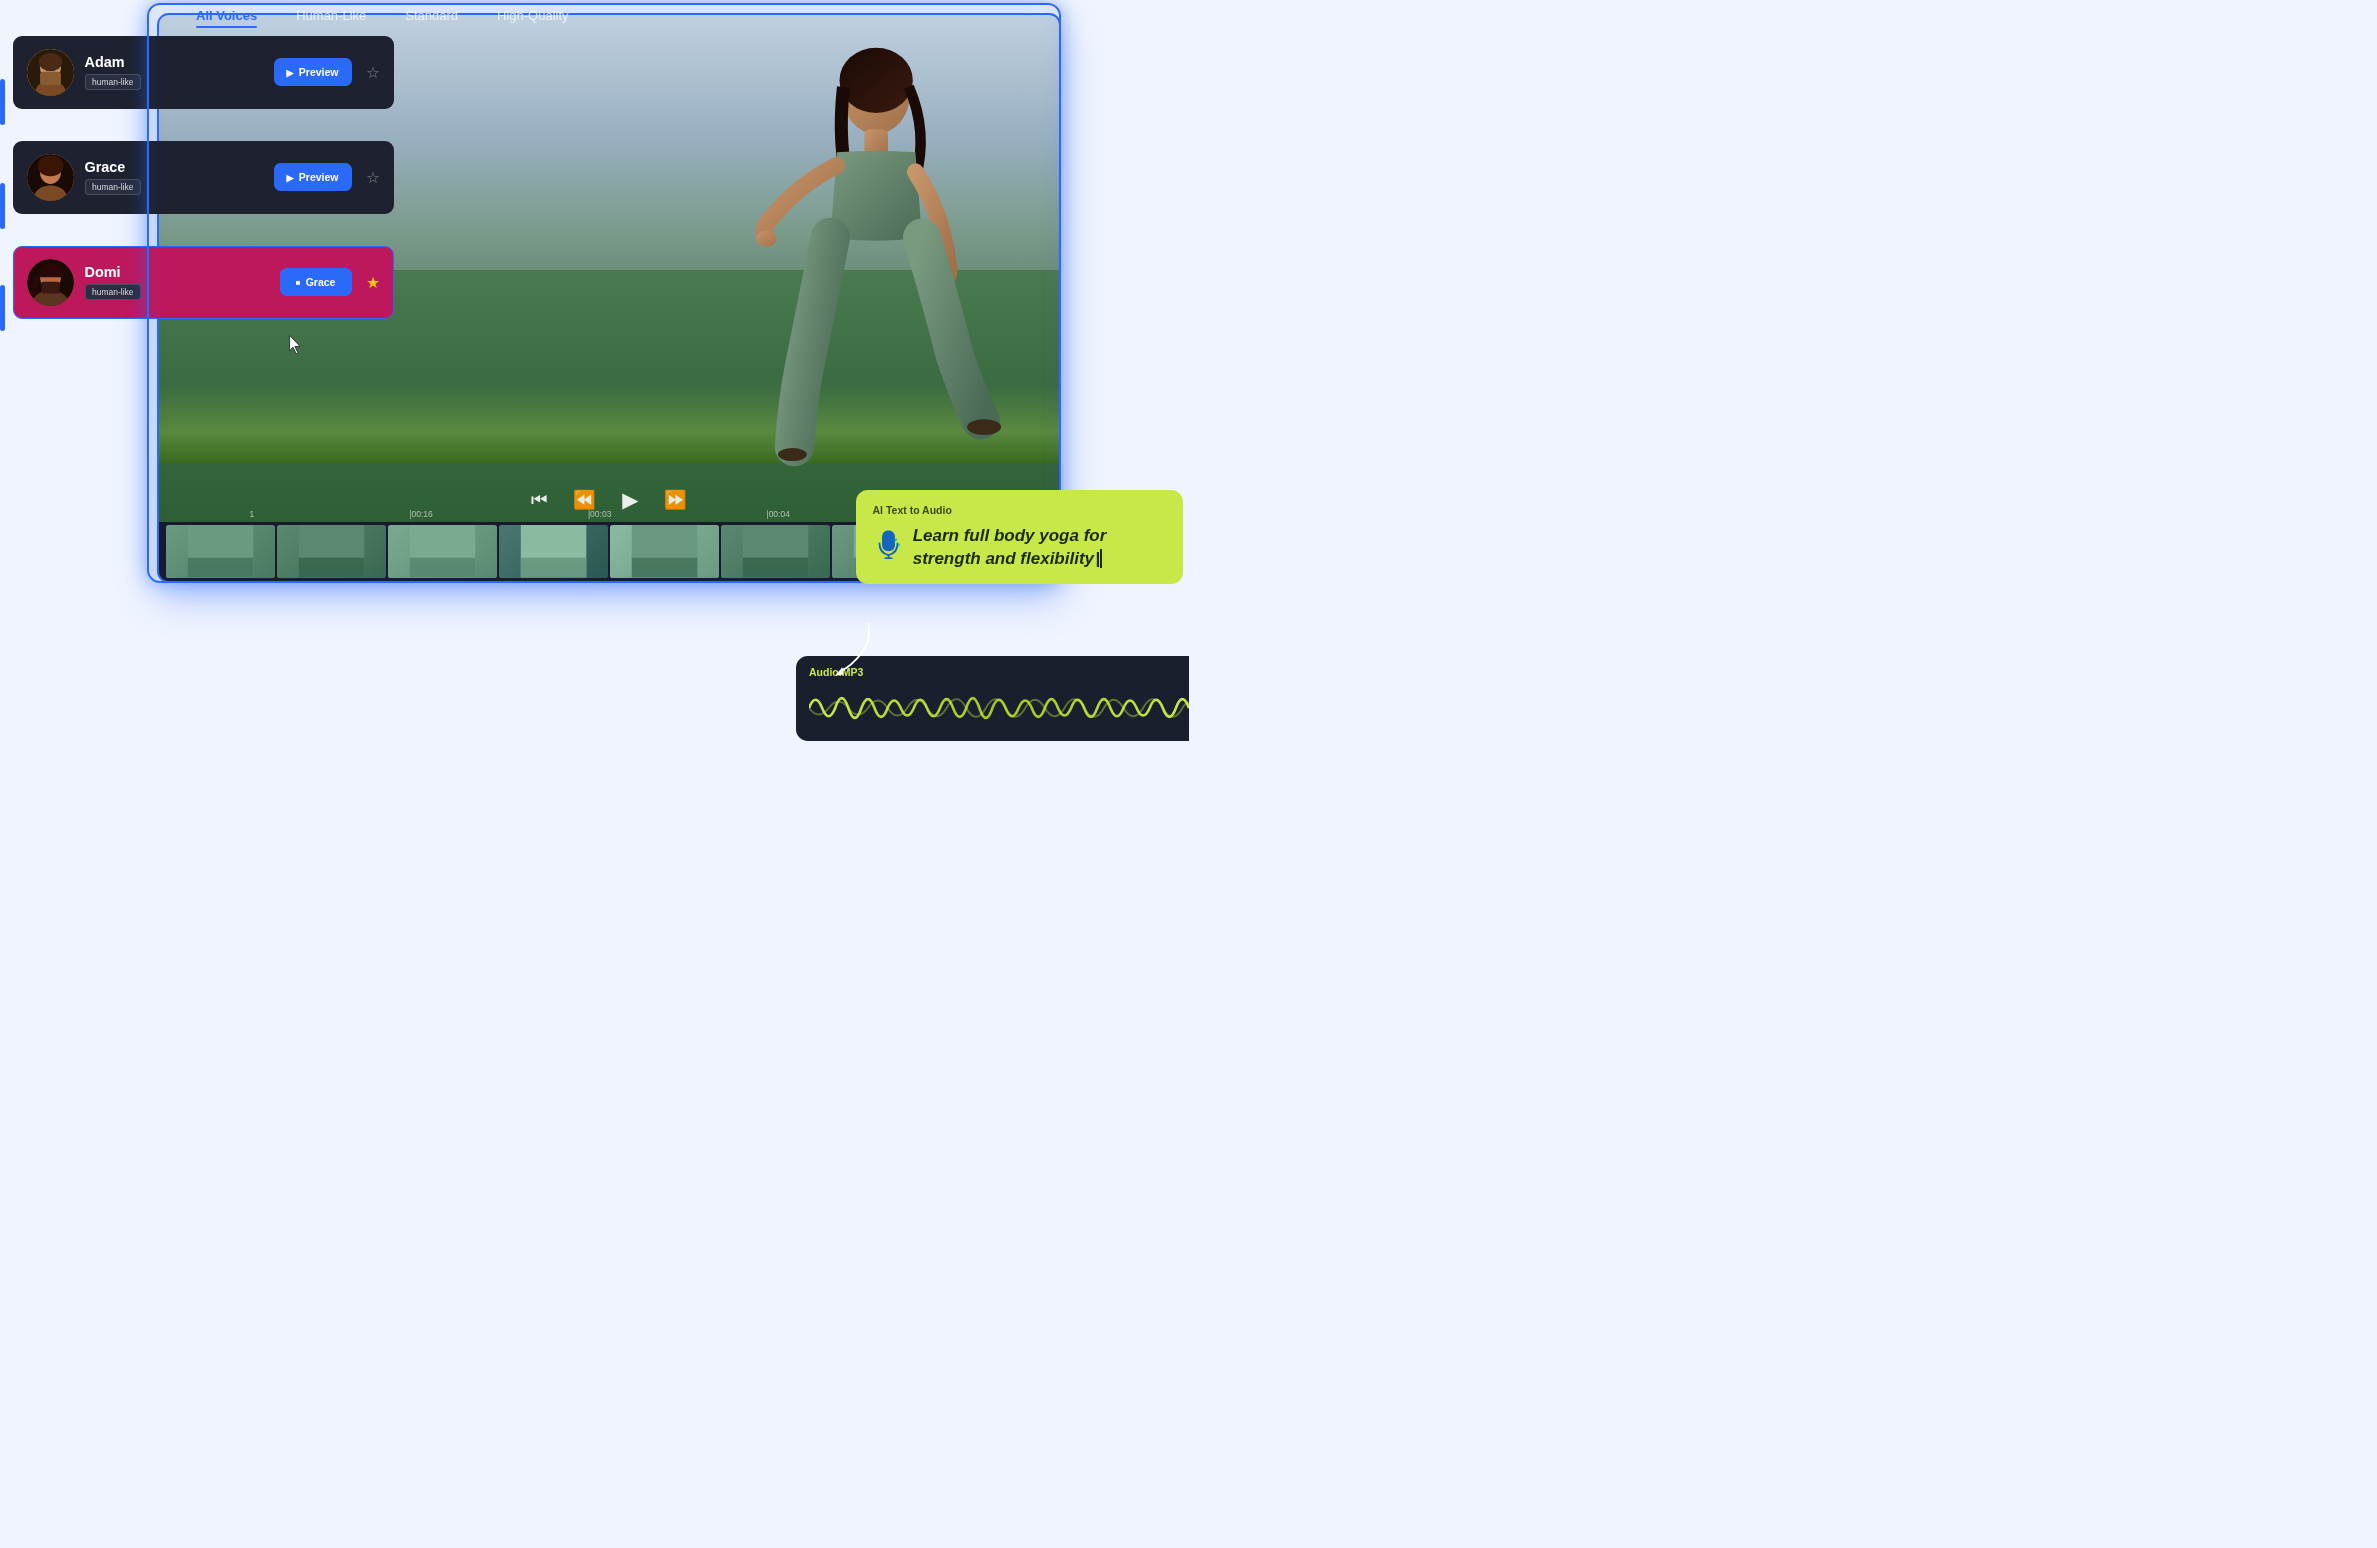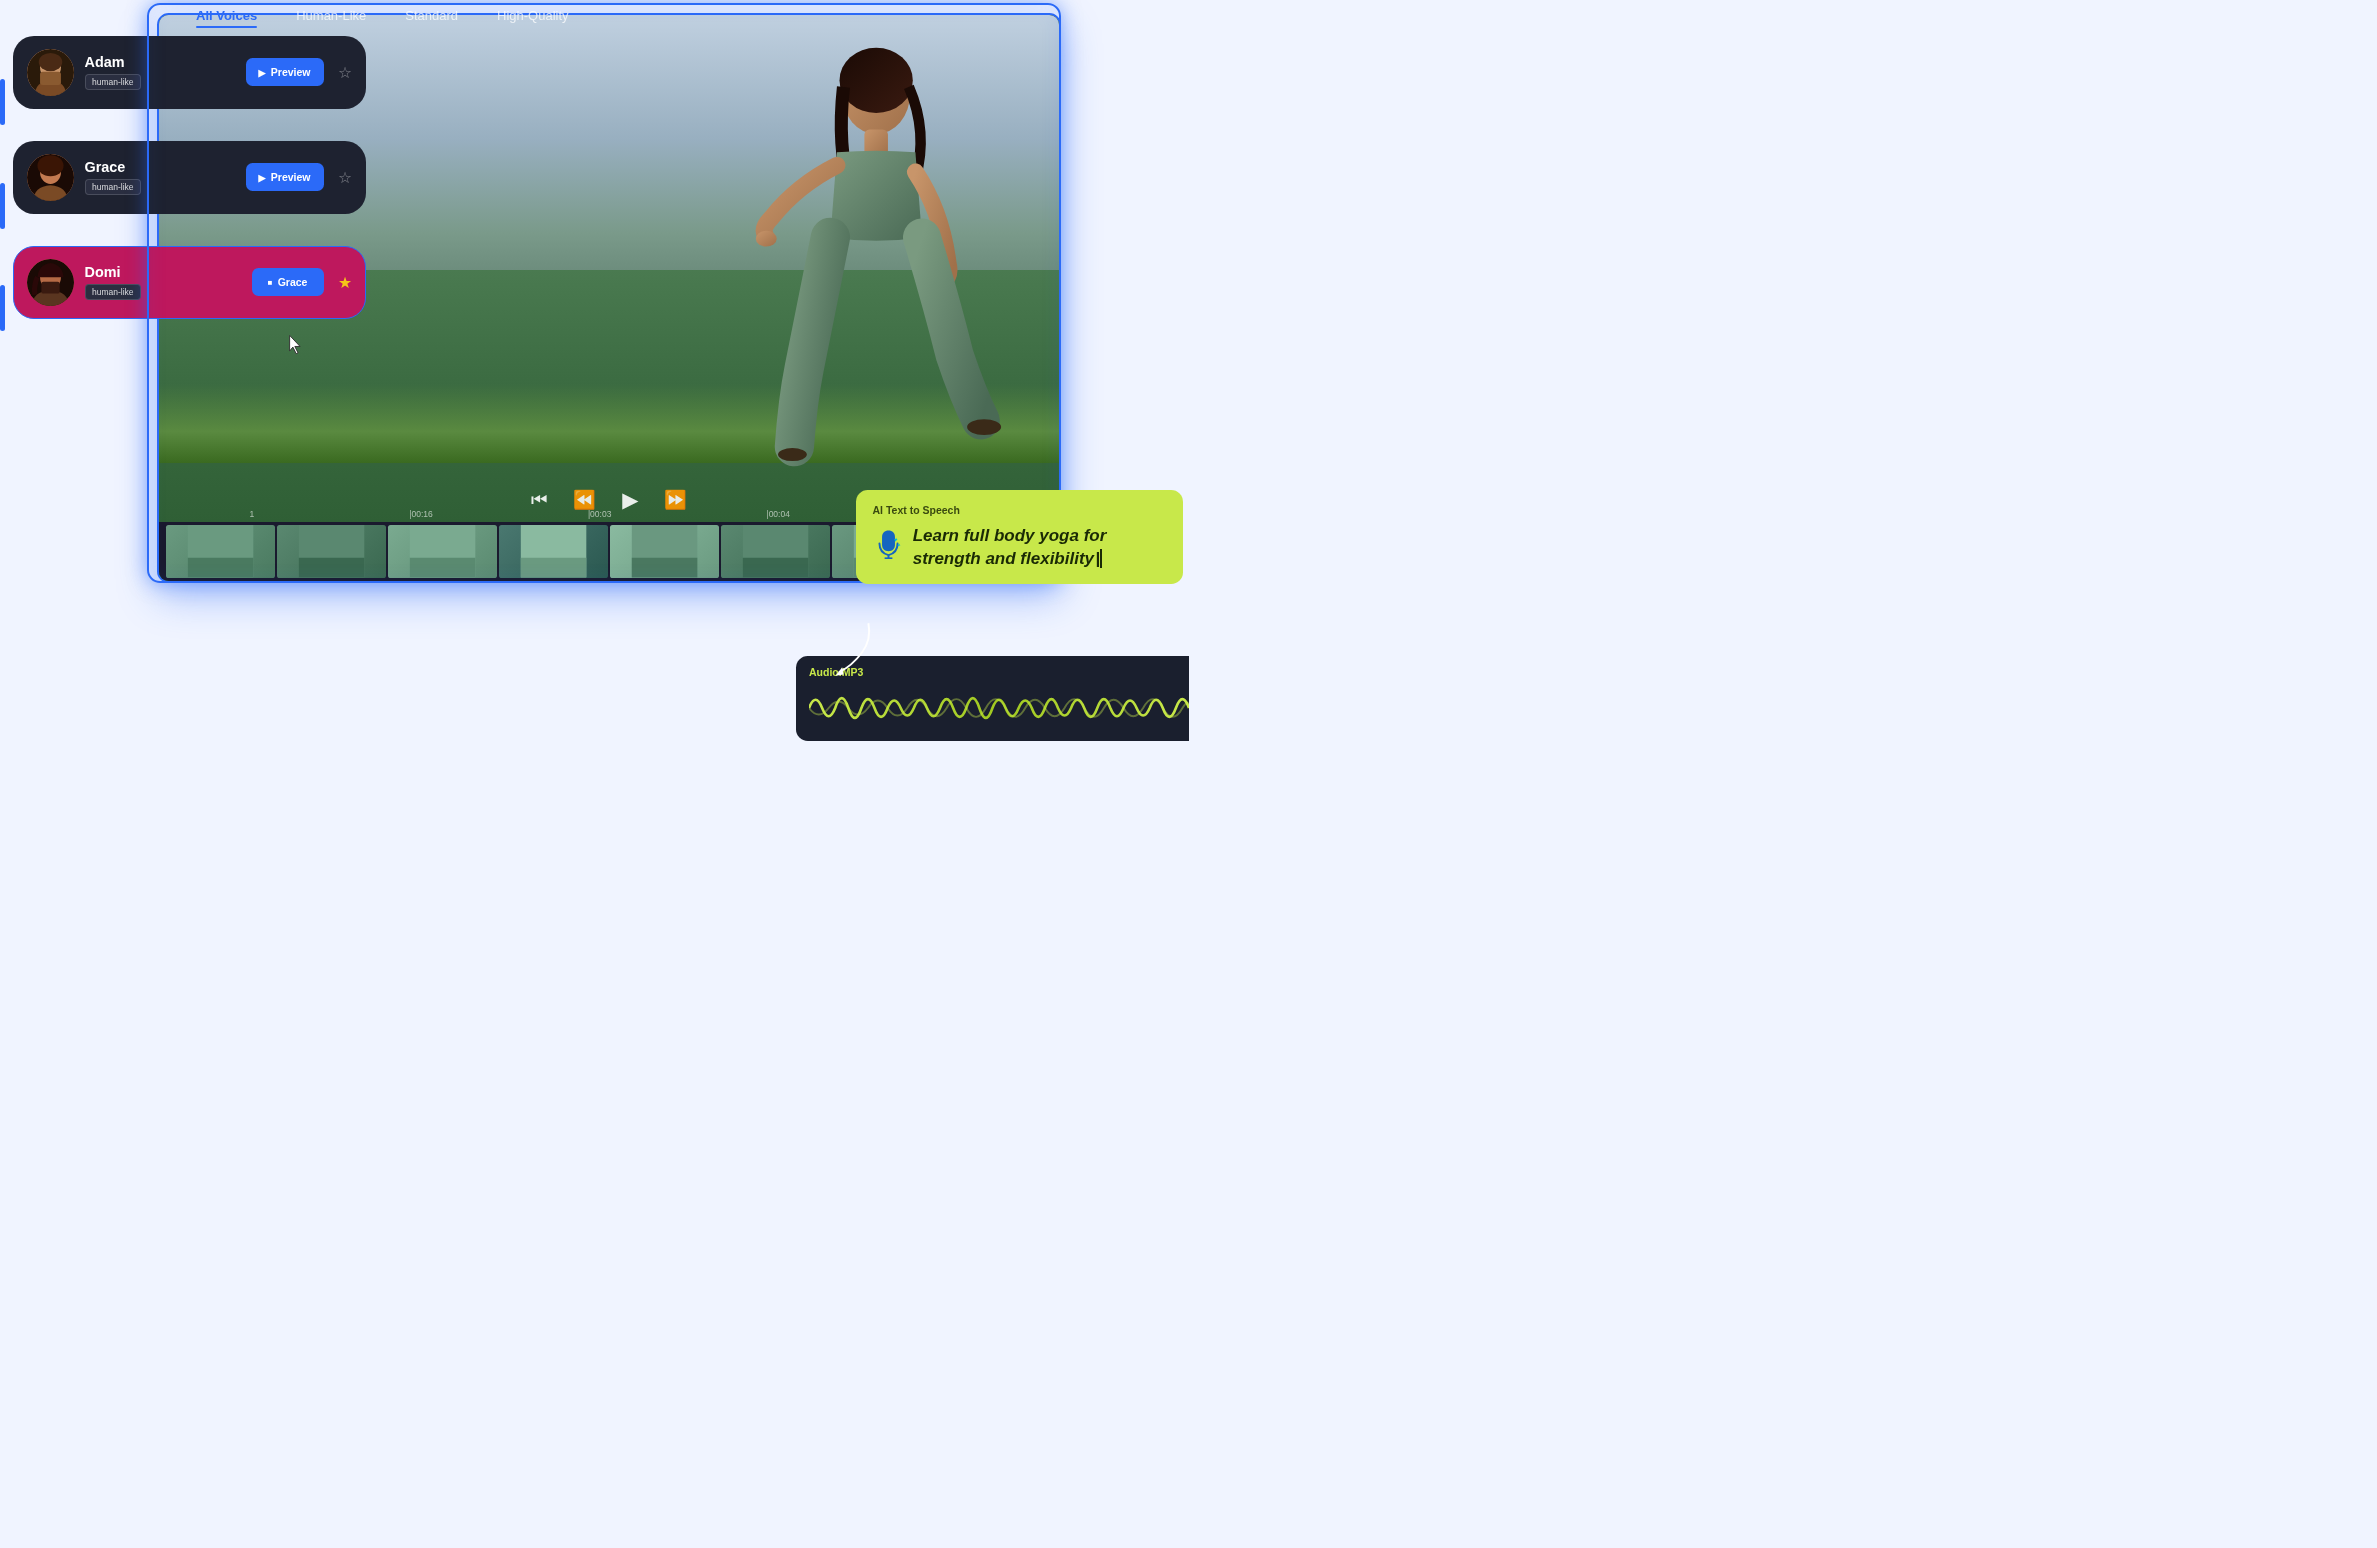--- a/index.html
+++ b/index.html
@@ -116,23 +116,23 @@
       right: 0;
       height: 2px;
       background: #2b6af8;
       border-radius: 1.3px;
     }
 
     
     .voice-card {
       position: absolute;
       left: 13px;
-      width: 353px;
+      width: 381px;
       background: #1e2230;
-      border-radius: 21px;
+      border-radius: 9px;
       padding: 11.8px 13px;
       display: flex;
       align-items: center;
       gap: 10.5px;
       border: 1.3px solid transparent;
     }
 
     .voice-card.active {
       border-color: #2b6af8;
       background: #be185d;
@@ -576,21 +576,21 @@
     <span>Grace</span>
   </button>
   <span class="star-icon star-filled">★</span>
 </div>
 
 <svg class="cursor" viewBox="0 0 24 32" fill="none">
   <path d="M4,2 L4,26 L9,20 L14,30 L17,29 L12,19 L20,19 Z" fill="white" stroke="#333" stroke-width="1.5"></path>
 </svg>
 
 <div class="tts-card">
-  <div class="tts-title">AI Text to Speech</div>
+  <div class="tts-title">AI Text to Audio</div>
   <div class="tts-content">
     <span class="mic-icon">
       <svg width="31" height="31" viewBox="0 0 48 48" fill="none" style="font-size:36px">
         <path d="M24 4 C18,4 14,8 14,14 L14,26 C14,32 18,36 24,36 C30,36 34,32 34,26 L34,14 C34,8 30,4 24,4 Z" fill="#1565c0"></path>
         <path d="M10,24 C10,34 16,40 24,42 C32,40 38,34 38,24" stroke="#1565c0" stroke-width="3" fill="none" stroke-linecap="round"></path>
         <line x1="24" y1="42" x2="24" y2="47" stroke="#1565c0" stroke-width="3"></line>
         <line x1="18" y1="47" x2="30" y2="47" stroke="#1565c0" stroke-width="3"></line>
 
         <text x="30" y="22" font-size="10" fill="#00bcd4">✦</text>
         <text x="36" y="30" font-size="8" fill="#00bcd4">✦</text>

